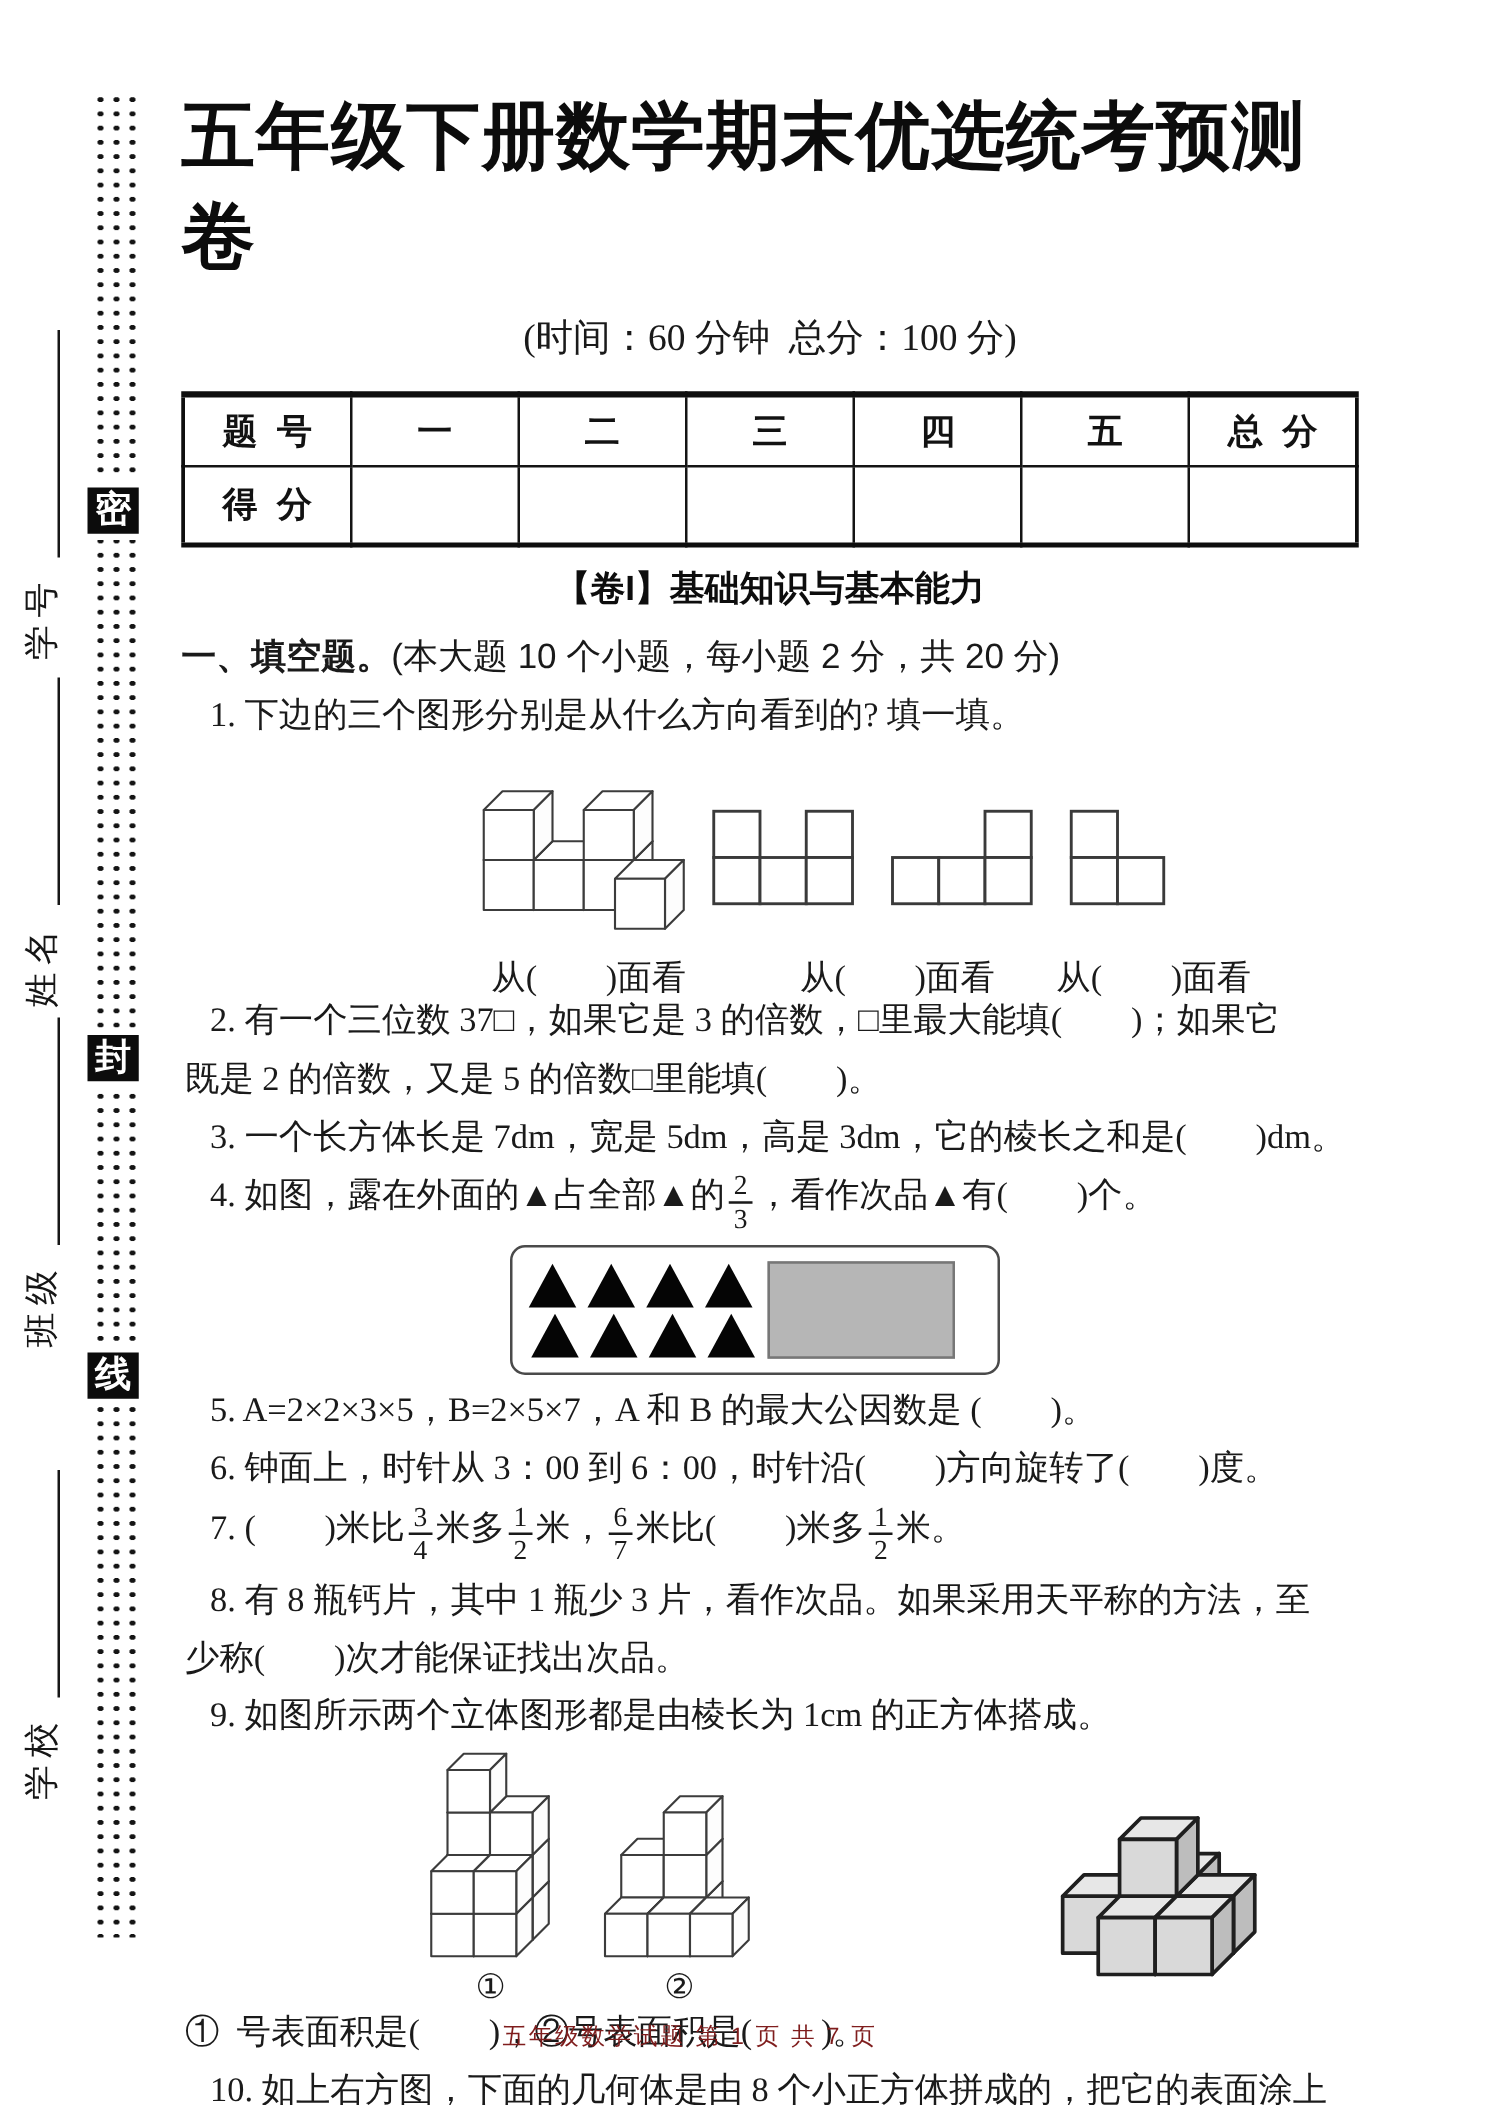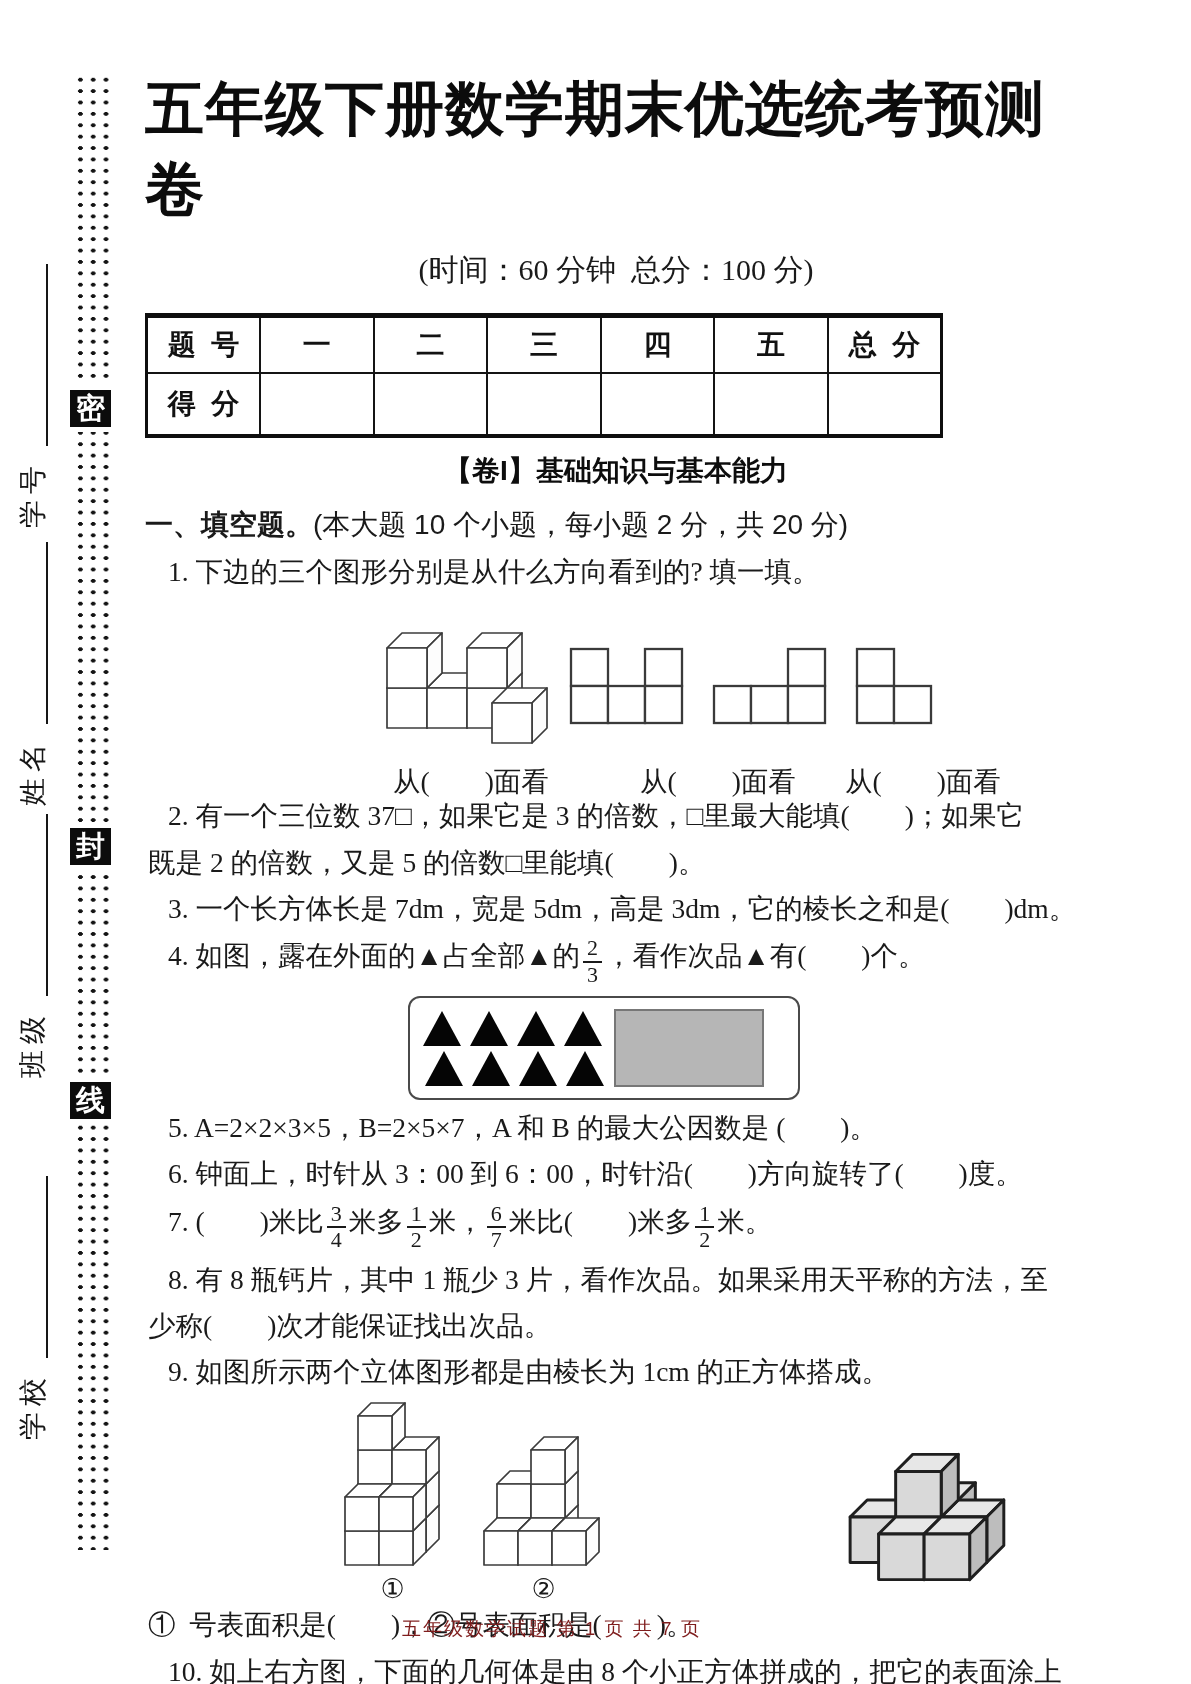--- a/index.html
+++ b/index.html
@@ -34,21 +34,21 @@
 
   
   .main { position:absolute; left:145px; top:0; width:942px; }
   .title {
     margin-top:70px; text-align:left; font-family:"Liberation Sans", sans-serif;
     font-weight:bold; font-size:59px; letter-spacing:1px; color:#0c0c0c;
   }
   .subtitle { margin-top:20px; text-align:center; font-size:30px; }
 
   table.score {
-    margin-top:22px; width:798px; border-collapse:collapse; table-layout:fixed;
+    margin-top:22px; width:942px; border-collapse:collapse; table-layout:fixed;
     border:3px solid #0e0e0e; border-top-width:5px; border-bottom-width:4px;
   }
   table.score td {
     border:2px solid #141414; text-align:center;
     font-family:"Liberation Sans", sans-serif; font-weight:bold; font-size:28px; color:#121212;
   }
   table.score tr.r1 td { height:52px; }
   table.score tr.r2 td { height:58px; }
 
   .volhead {

